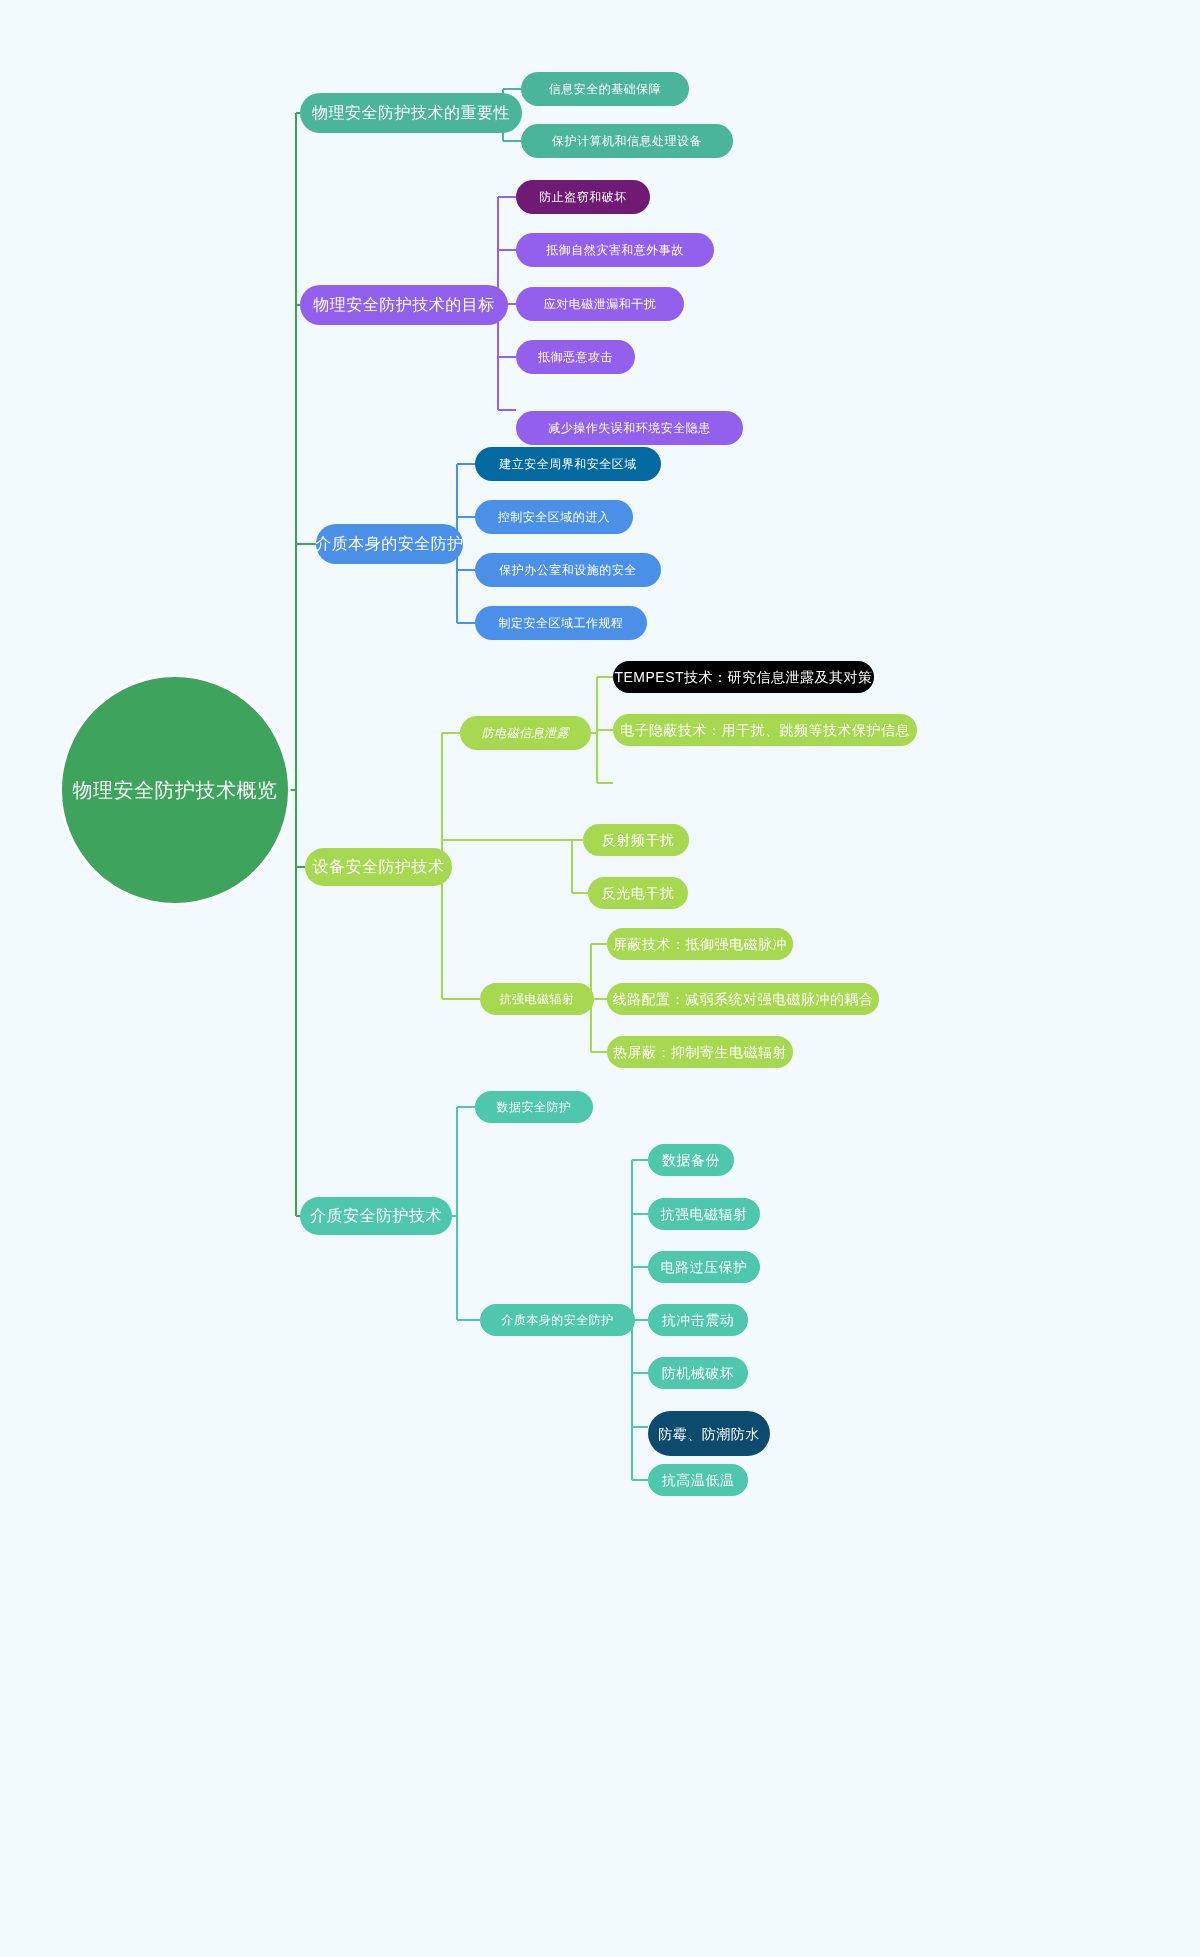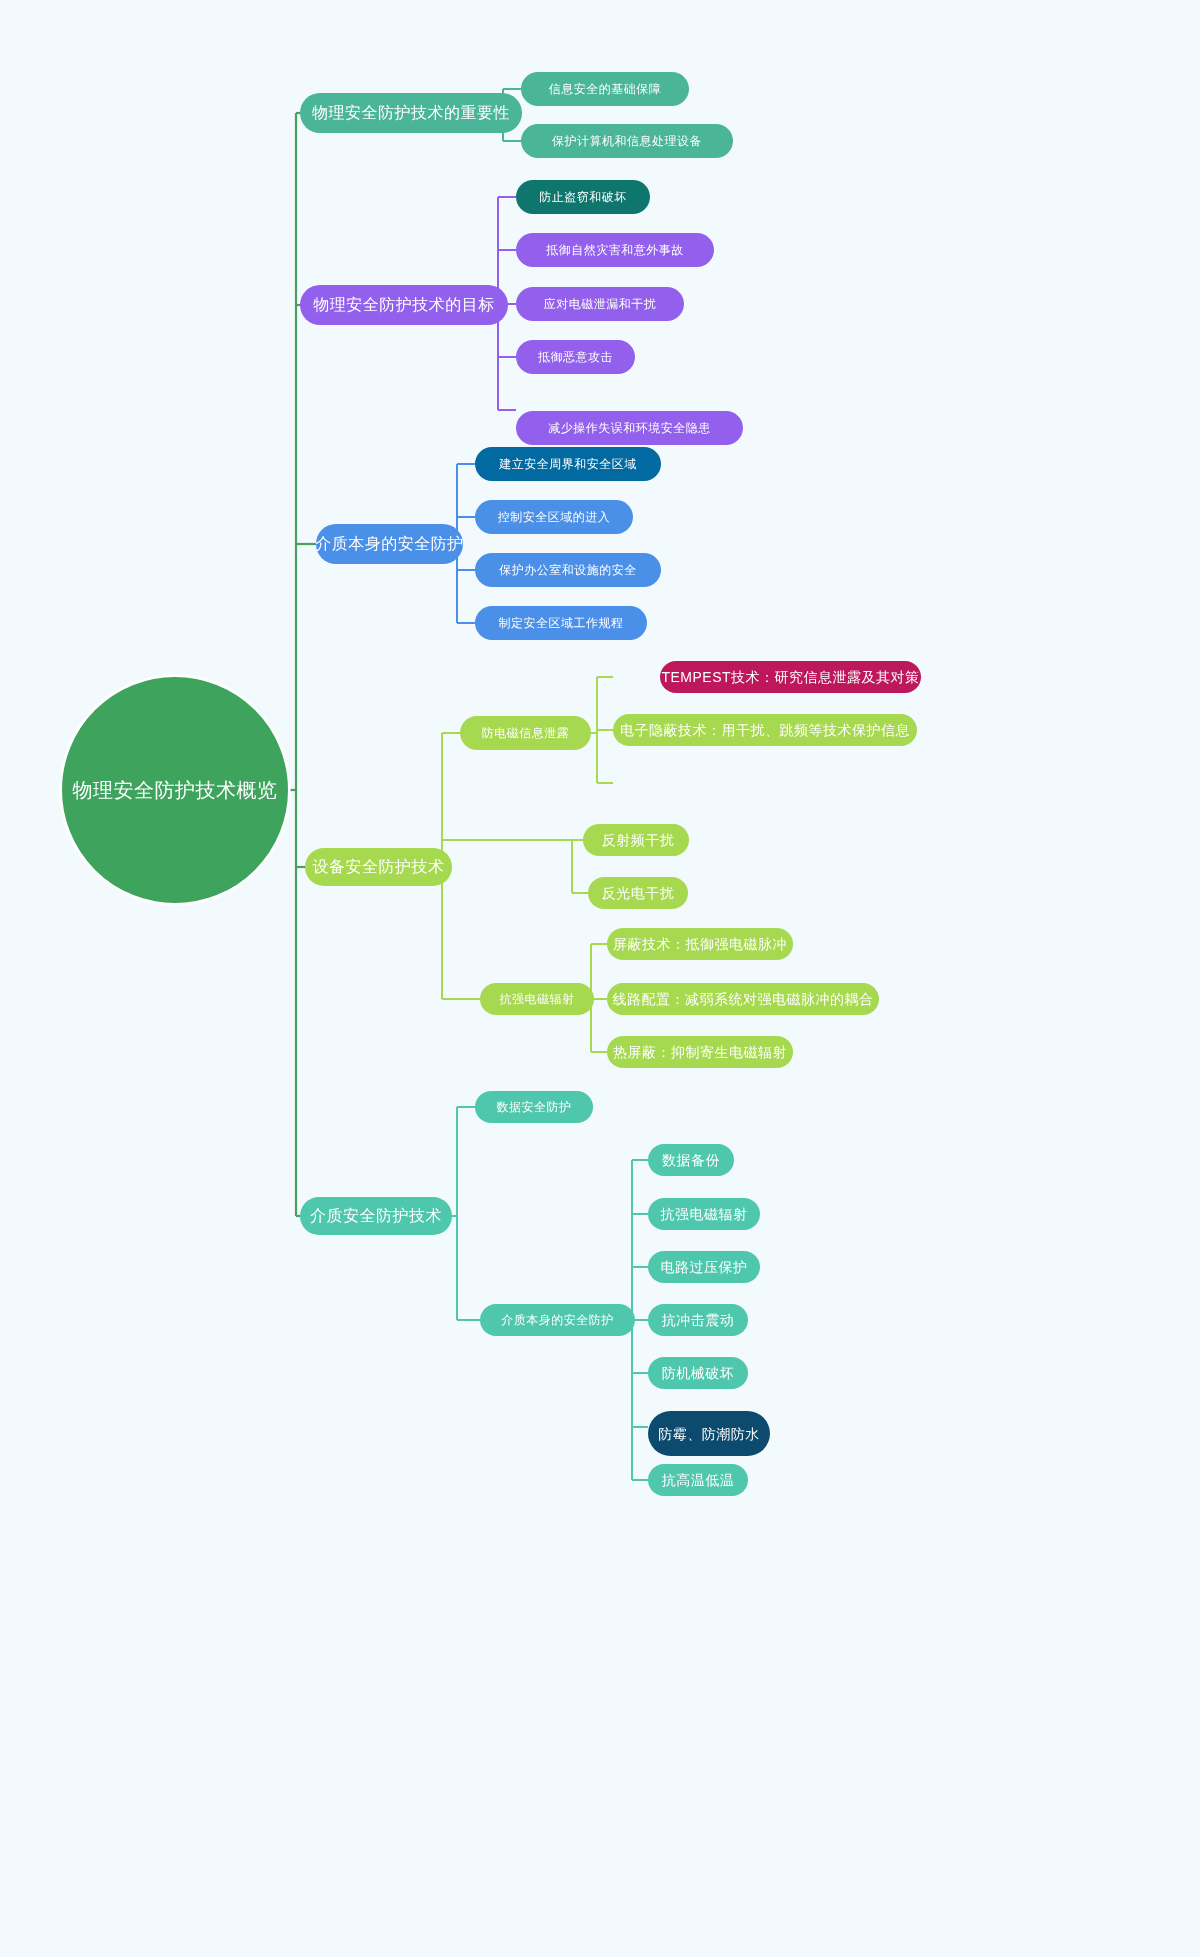--- a/index.html
+++ b/index.html
@@ -118,21 +118,21 @@
     </div>
     <div class="node node-pill lvl2" style="left: 521px; top: 72px; width: 168px; height: 34px; background: rgb(74, 181, 152);">
       <span>信息安全的基础保障</span>
     </div>
     <div class="node node-pill lvl2" style="left: 521px; top: 124px; width: 212px; height: 34px; background: rgb(74, 181, 152);">
       <span>保护计算机和信息处理设备</span>
     </div>
     <div class="node node-pill lvl1" style="left: 300px; top: 285px; width: 208px; height: 40px; background: rgb(146, 96, 236);">
       <span>物理安全防护技术的目标</span>
     </div>
-    <div class="node node-pill lvl2" style="left: 516px; top: 180px; width: 134px; height: 34px; background: #0f766e;">
+    <div class="node node-pill lvl2" style="left: 516px; top: 180px; width: 134px; height: 34px; background: #701a75;">
       <span>防止盗窃和破坏</span>
     </div>
     <div class="node node-pill lvl2" style="left: 516px; top: 233px; width: 198px; height: 34px; background: rgb(146, 96, 236);">
       <span>抵御自然灾害和意外事故</span>
     </div>
     <div class="node node-pill lvl2" style="left: 516px; top: 287px; width: 168px; height: 34px; background: rgb(146, 96, 236);">
       <span>应对电磁泄漏和干扰</span>
     </div>
     <div class="node node-pill lvl2" style="left: 516px; top: 340px; width: 119px; height: 34px; background: rgb(146, 96, 236);">
       <span>抵御恶意攻击</span>
@@ -151,24 +151,24 @@
     </div>
     <div class="node node-pill lvl2" style="left: 475px; top: 553px; width: 186px; height: 34px; background: rgb(74, 143, 232);">
       <span>保护办公室和设施的安全</span>
     </div>
     <div class="node node-pill lvl2" style="left: 475px; top: 606px; width: 172px; height: 34px; background: rgb(74, 143, 232);">
       <span>制定安全区域工作规程</span>
     </div>
     <div class="node node-pill lvl1" style="left: 305px; top: 848px; width: 147px; height: 38px; background: rgb(166, 217, 79);">
       <span>设备安全防护技术</span>
     </div>
-    <div class="node node-pill lvl2" style="left: 460px; top: 716px; width: 131px; height: 34px; background: rgb(166, 217, 79);">
+    <div class="node node-pill lvl2" style="left: 460px; top: 716px; width: 131px; height: 34px; background: rgb(166, 217, 79); font-style: italic;">
       <span>防电磁信息泄露</span>
     </div>
-    <div class="node node-pill lvl3" style="left: 613px; top: 661px; width: 261px; height: 32px; background: #be185d; margin-left: 47px;">
+    <div class="node node-pill lvl3" style="left: 613px; top: 661px; width: 261px; height: 32px; background: #000000;">
       <span>TEMPEST技术：研究信息泄露及其对策</span>
     </div>
     <div class="node node-pill lvl3" style="left: 613px; top: 714px; width: 304px; height: 32px; background: rgb(166, 217, 79);">
       <span>电子隐蔽技术：用干扰、跳频等技术保护信息</span>
     </div>
     <div class="node node-pill lvl2" style="left: 583px; top: 824px; width: 106px; height: 32px; background: rgb(166, 217, 79);">
       <span>反电磁干扰</span>
     </div>
     <div class="node node-pill lvl3" style="left: 588px; top: 824px; width: 100px; height: 32px; background: rgb(166, 217, 79);">
       <span>反射频干扰</span>

